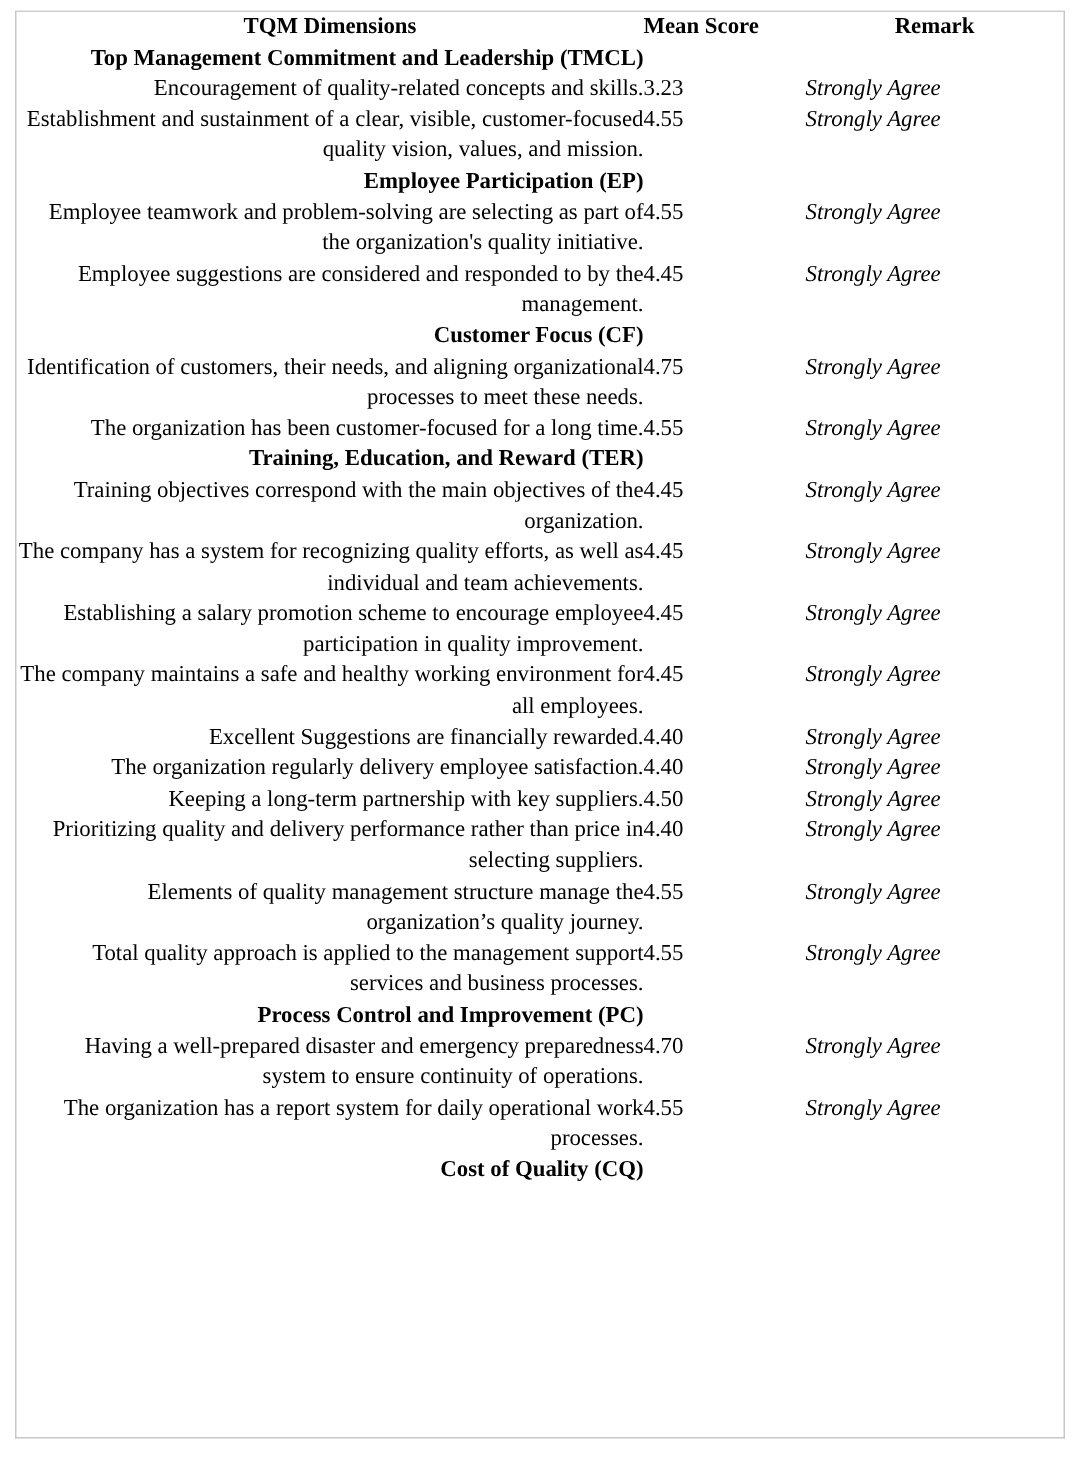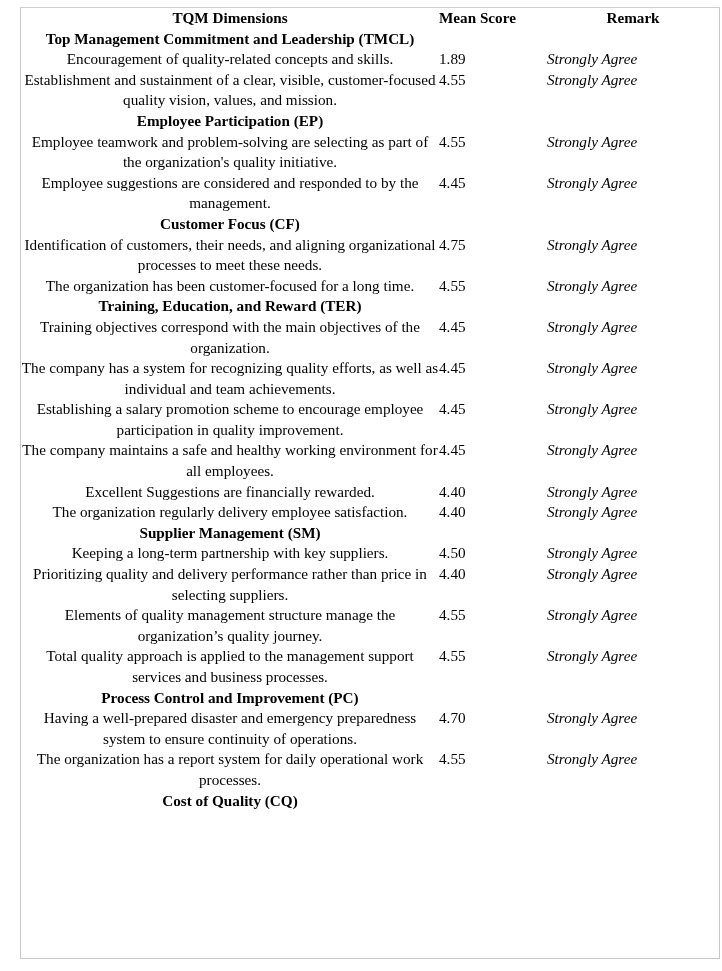--- a/index.html
+++ b/index.html
@@ -15,21 +15,21 @@
     overflow: hidden;
   }
   #page {
     position: relative;
     width: 722px;
     height: 971px;
     background: #ffffff;
   }
   .table-wrap {
     position: absolute;
-    left: 20px;
+    left: 10px;
     top: 7px;
     width: 700px;
     height: 952px;
     border: 1px solid #c8c8c8;
     border-top: 1px solid #cfcfcf;
     box-sizing: border-box;
     overflow: hidden;
     background: #ffffff;
   }
   table.tqm {
@@ -62,21 +62,21 @@
     text-align: left;
     padding-left: 8px;
   }
   th.h-rem {
     text-align: center;
     padding-left: 11px;
   }
   td.dim {
     padding-left: 6px;
     padding-right: 8px;
-    text-align: center;
+    text-align: right;
   }
   td.score {
     padding-left: 8px;
     text-align: left;
   }
   td.remark {
     padding-left: 11px;
     text-align: left;
     font-style: italic;
   }
@@ -103,21 +103,21 @@
         </tr>
       </thead>
       <tbody id="tqm-body">
           <tr class="section">
             <td class="dim">Top Management Commitment and Leadership (TMCL)</td>
             <td class="score"></td>
             <td class="remark"></td>
           </tr>
           <tr class="item">
             <td class="dim">Encouragement of quality-related concepts and skills.</td>
-            <td class="score">1.89</td>
+            <td class="score">3.23</td>
             <td class="remark">Strongly Agree</td>
           </tr>
           <tr class="item">
             <td class="dim">Establishment and sustainment of a clear, visible, customer-focused quality vision, values, and mission.</td>
             <td class="score">4.55</td>
             <td class="remark">Strongly Agree</td>
           </tr>
           <tr class="section">
             <td class="dim">Employee Participation (EP)</td>
             <td class="score"></td>
@@ -175,25 +175,20 @@
           </tr>
           <tr class="item">
             <td class="dim">Excellent Suggestions are financially rewarded.</td>
             <td class="score">4.40</td>
             <td class="remark">Strongly Agree</td>
           </tr>
           <tr class="item">
             <td class="dim">The organization regularly delivery employee satisfaction.</td>
             <td class="score">4.40</td>
             <td class="remark">Strongly Agree</td>
-          </tr>
-          <tr class="section">
-            <td class="dim">Supplier Management (SM)</td>
-            <td class="score"></td>
-            <td class="remark"></td>
           </tr>
           <tr class="item">
             <td class="dim">Keeping a long-term partnership with key suppliers.</td>
             <td class="score">4.50</td>
             <td class="remark">Strongly Agree</td>
           </tr>
           <tr class="item">
             <td class="dim">Prioritizing quality and delivery performance rather than price in selecting suppliers.</td>
             <td class="score">4.40</td>
             <td class="remark">Strongly Agree</td>

